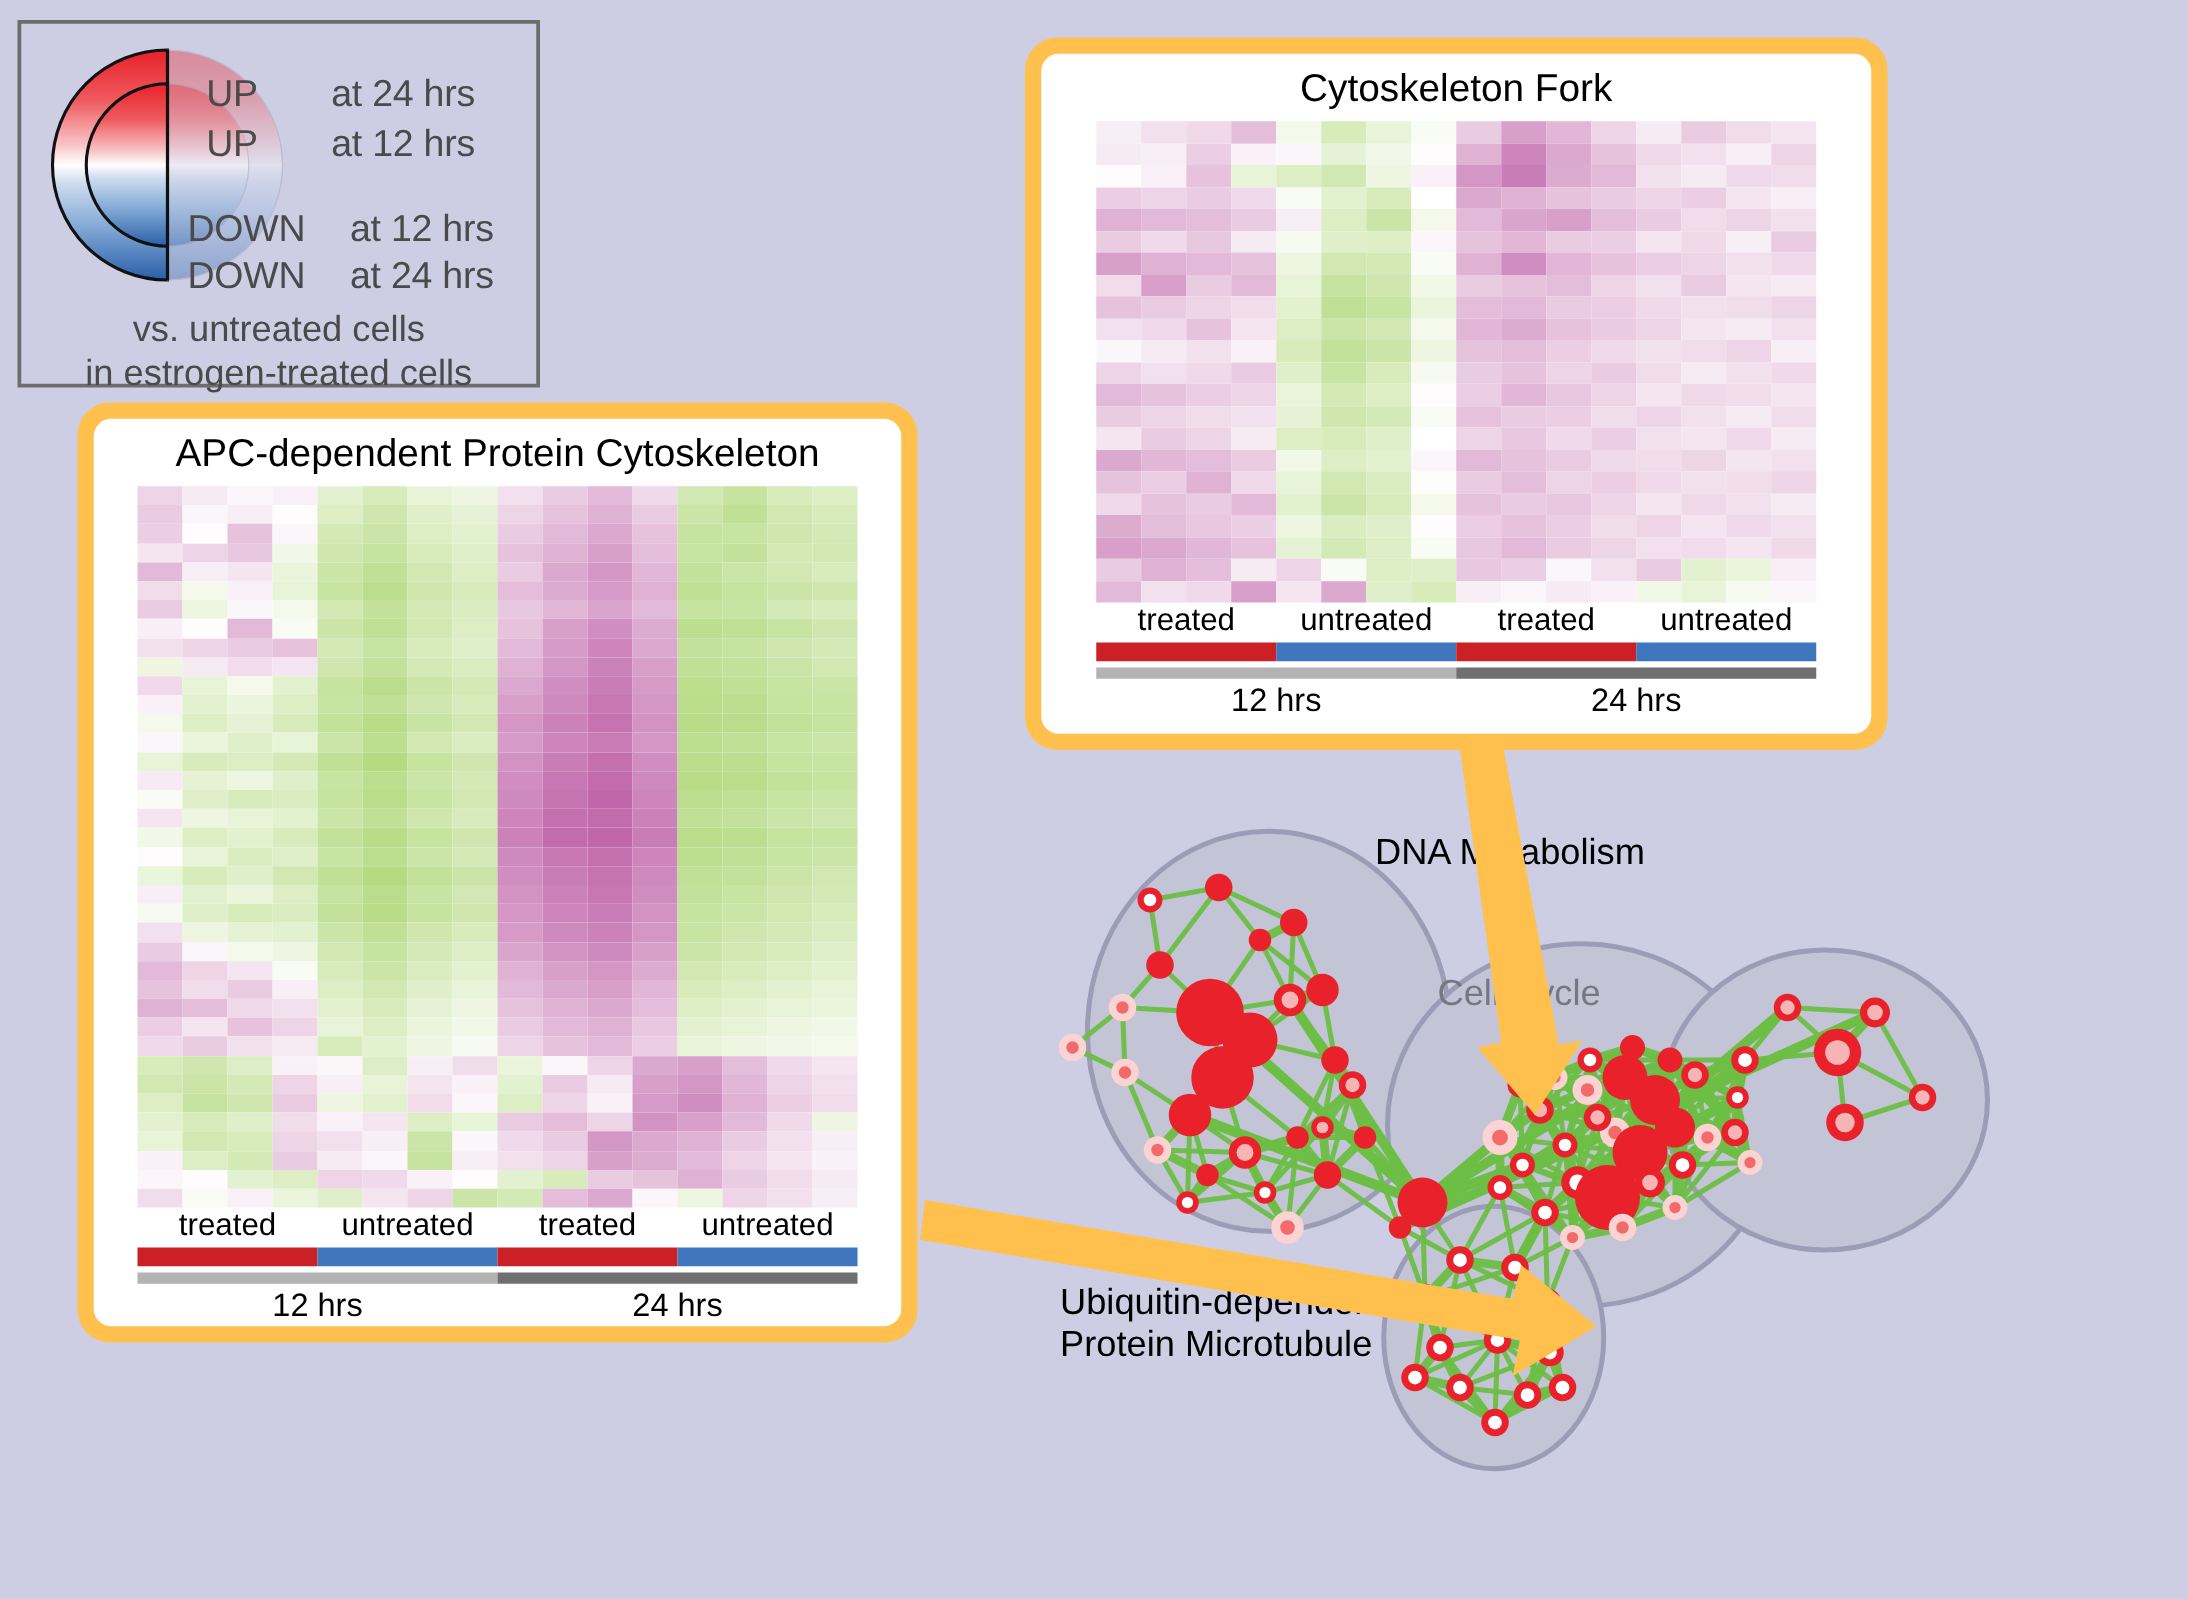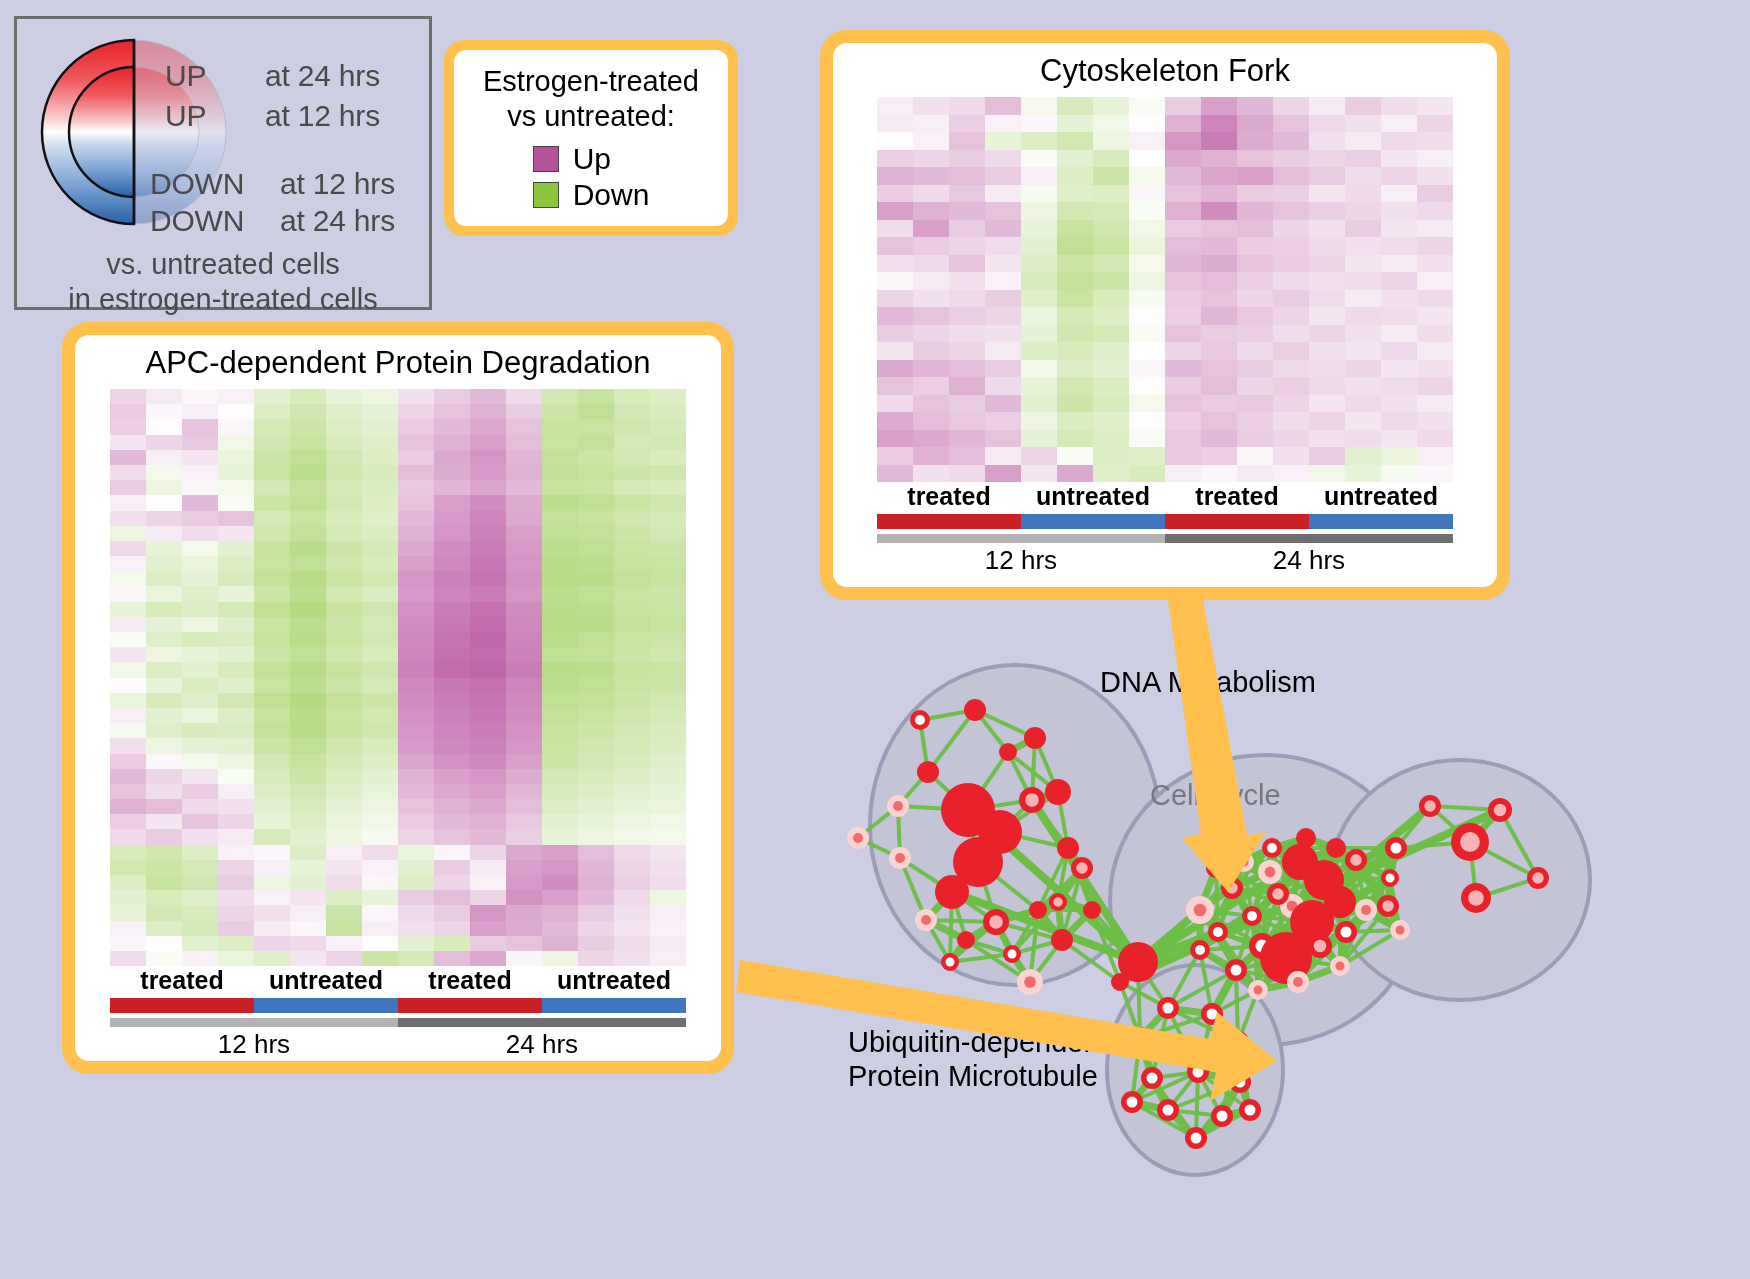--- a/index.html
+++ b/index.html
@@ -60,21 +60,21 @@
   .panel-title { font-size: 31px; color: #000; font-weight: normal; margin-bottom: 8px; }
 
   #panel-replication { left: 820px; top: 30px; width: 690px; height: 570px; }
   #panel-apc { left: 62px; top: 322px; width: 672px; height: 752px; }
 
   .heatmap { display: grid; }
   .heatmap div { width: 100%; height: 100%; }
 
   
   .strip-wrap { display: flex; flex-direction: column; }
-  .strip-labels { display: flex; font-weight: bold; }
+  .strip-labels { display: flex; }
   .strip-labels span { text-align: center; font-size: 25px; color: #000; }
   .bar-row { display: flex; height: 15px; margin-top: 3px; }
   .bar-row div { height: 100%; }
   .time-row { display: flex; height: 9px; margin-top: 5px; }
   .time-row div { height: 100%; }
   .time-labels { display: flex; margin-top: 2px; }
   .time-labels span { text-align: center; font-size: 26px; color: #000; }
 
   
   #network { position: absolute; left: 800px; top: 610px; width: 950px; height: 669px; }
@@ -122,38 +122,20 @@
     <span class="leg-text" id="lg-at12b">at 12 hrs</span>
     <span class="leg-text" id="lg-dn24">DOWN</span>
     <span class="leg-text" id="lg-at24b">at 24 hrs</span>
 
     <div id="lg-caption">
       <div>vs. untreated cells</div>
       <div>in estrogen-treated cells</div>
     </div>
   </div>
 
-  <div id="estrogen-key">
-    <div id="estrogen-key-inner">
-      <div id="ek-title">
-        <div>Estrogen-treated</div>
-        <div>vs untreated:</div>
-      </div>
-      <div style="margin-top:6px;">
-        <div class="ek-row">
-          <span class="ek-swatch" id="sw-up" style="background: rgb(183, 81, 158);"></span>
-          <span class="ek-label">Up</span>
-        </div>
-        <div class="ek-row">
-          <span class="ek-swatch" id="sw-down" style="background: rgb(140, 198, 62);"></span>
-          <span class="ek-label">Down</span>
-        </div>
-      </div>
-    </div>
-  </div>
 
   <div class="orange-panel" id="panel-replication">
     <div class="panel-inner">
       <div class="panel-title">Cytoskeleton Fork</div>
       <div class="heatmap" id="hm-rep" style="grid-template-columns: repeat(16, 36px); grid-auto-rows: 17.5px; width: 576px;">
           <div style="background: rgb(248, 238, 245);"></div>
           <div style="background: rgb(242, 224, 238);"></div>
           <div style="background: rgb(239, 217, 234);"></div>
           <div style="background: rgb(228, 189, 218);"></div>
           <div style="background: rgb(244, 249, 236);"></div>
@@ -525,21 +507,21 @@
         <div class="time-labels" id="rep-tlabels">
             <span style="width: 288px;">12 hrs</span>
             <span style="width: 288px;">24 hrs</span>
           </div>
       </div>
     </div>
   </div>
 
   <div class="orange-panel" id="panel-apc">
     <div class="panel-inner">
-      <div class="panel-title">APC-dependent Protein Degradation</div>
+      <div class="panel-title">APC-dependent Protein Cytoskeleton</div>
       <div class="heatmap" id="hm-apc" style="grid-template-columns: repeat(16, 36px); grid-auto-rows: 15.2px; width: 576px;">
           <div style="background: rgb(237, 212, 231);"></div>
           <div style="background: rgb(246, 234, 243);"></div>
           <div style="background: rgb(251, 246, 250);"></div>
           <div style="background: rgb(249, 241, 247);"></div>
           <div style="background: rgb(226, 241, 207);"></div>
           <div style="background: rgb(215, 235, 187);"></div>
           <div style="background: rgb(232, 244, 216);"></div>
           <div style="background: rgb(238, 246, 226);"></div>
           <div style="background: rgb(242, 224, 238);"></div>

